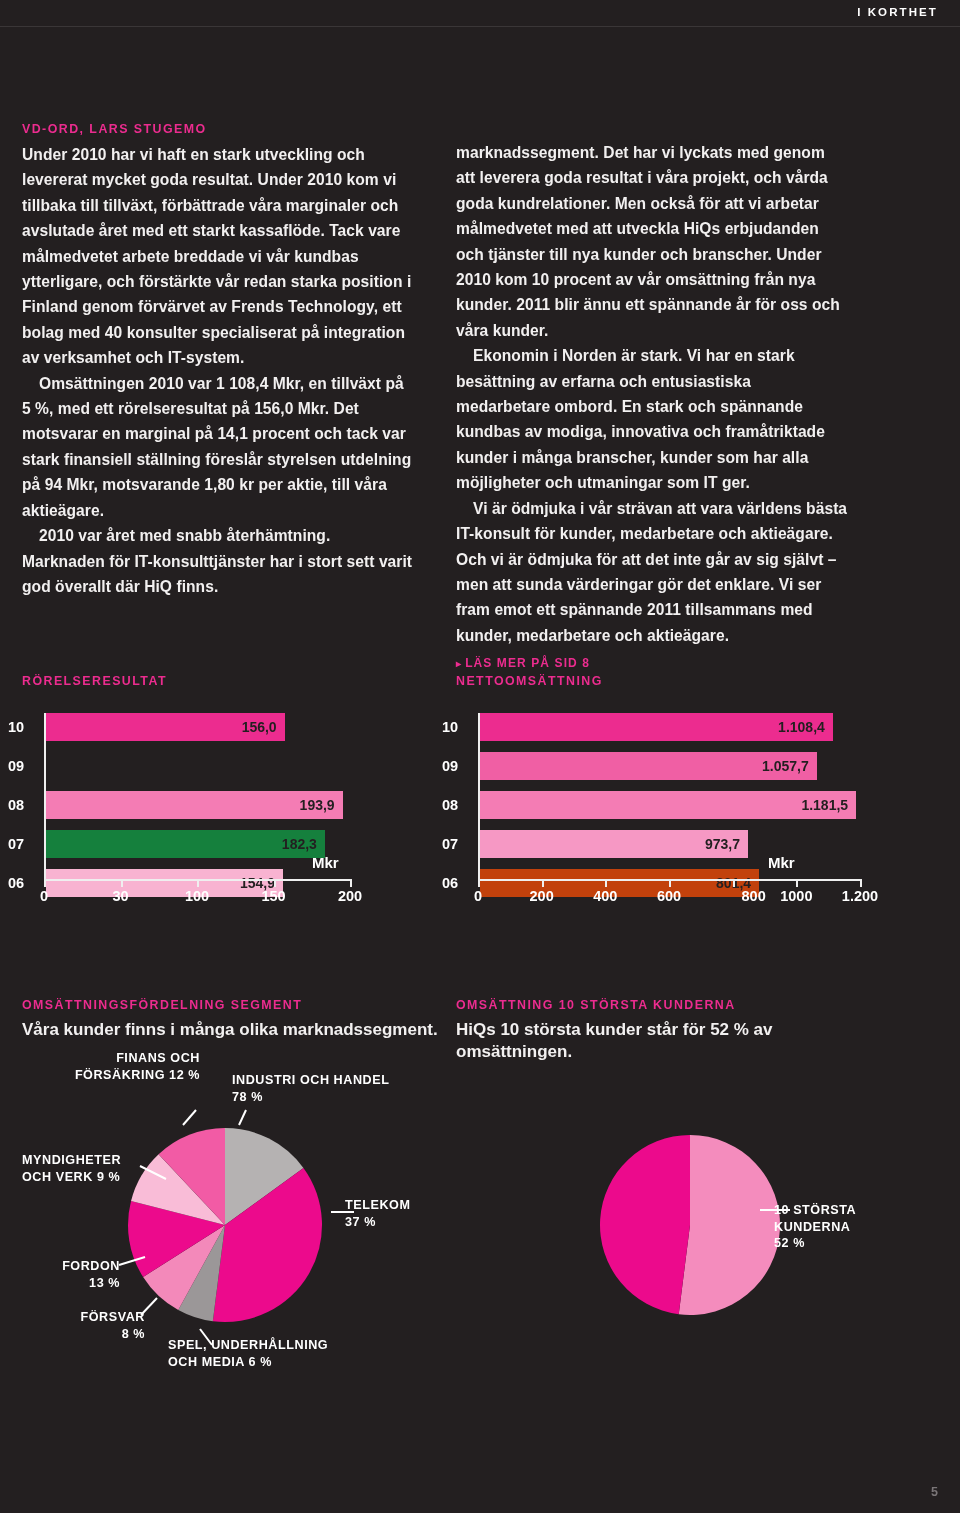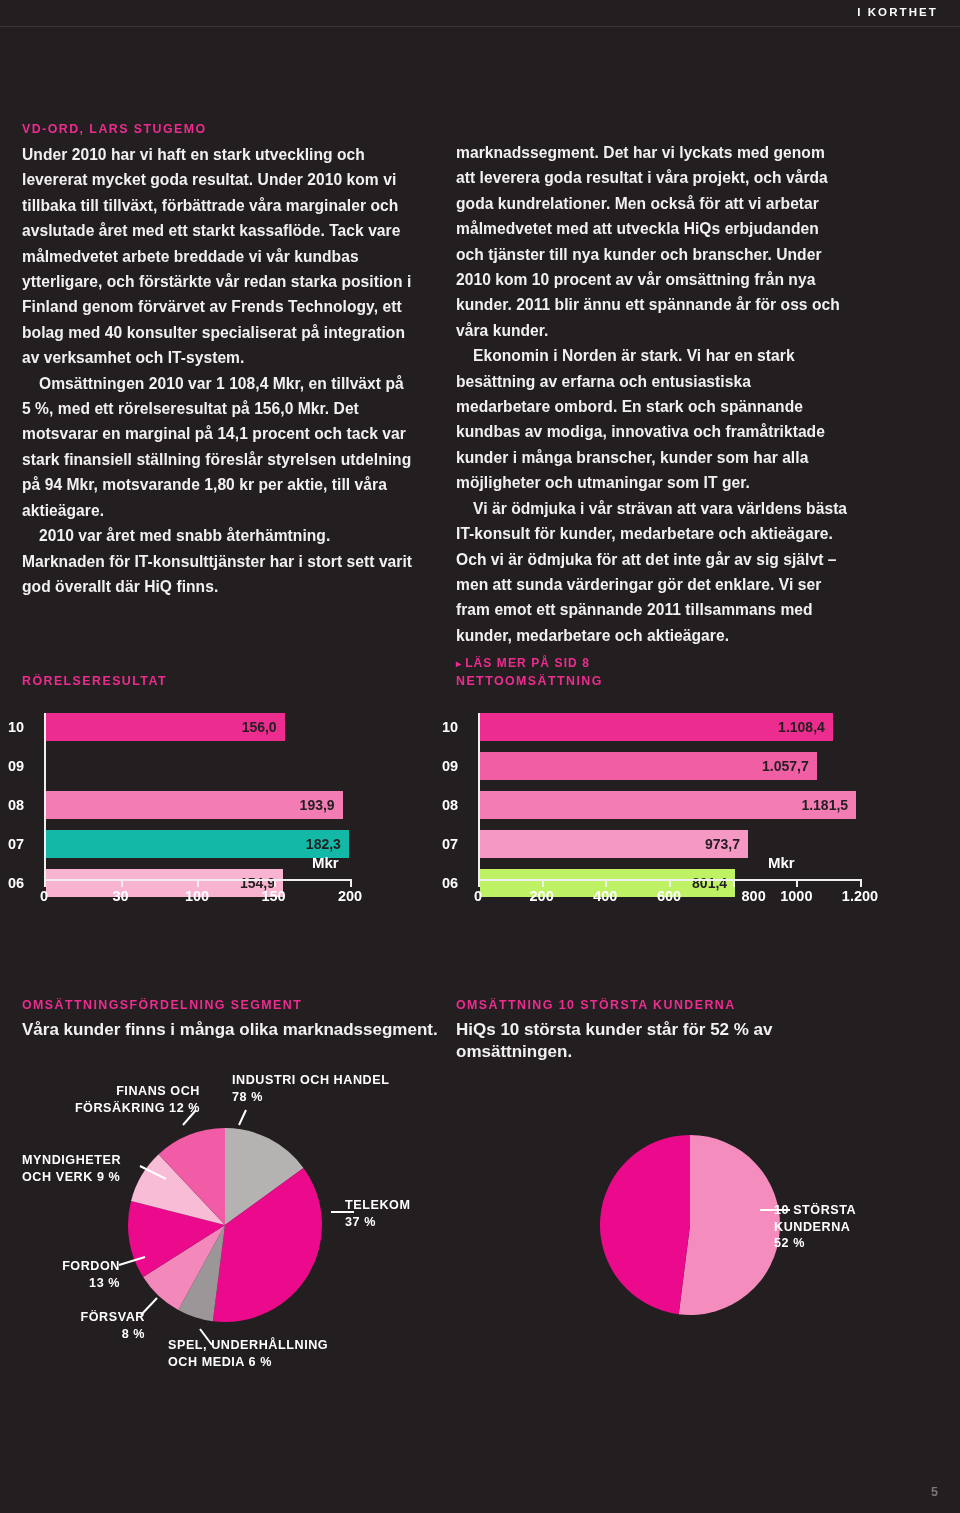--- a/index.html
+++ b/index.html
@@ -140,21 +140,21 @@
           <div class="bc-ylab">09</div>
         </div>
         <div class="bc-row">
           <div class="bc-ylab">08</div>
           <div class="bc-bar" style="width: 296.667px; background: rgb(244, 124, 180);">
             <div class="bc-val">193,9</div>
           </div>
         </div>
         <div class="bc-row">
           <div class="bc-ylab">07</div>
-          <div class="bc-bar" style="width: 278.919px; background: #14b8a6; padding-left: 24px;">
+          <div class="bc-bar" style="width: 278.919px; background: #15803d;">
             <div class="bc-val">182,3</div>
           </div>
         </div>
         <div class="bc-row">
           <div class="bc-ylab">06</div>
           <div class="bc-bar" style="width: 236.997px; background: rgb(248, 179, 209);">
             <div class="bc-val">154,9</div>
           </div>
         </div>
       </div>
@@ -195,21 +195,21 @@
           </div>
         </div>
         <div class="bc-row">
           <div class="bc-ylab">07</div>
           <div class="bc-bar" style="width: 268px; background: rgb(246, 152, 196);">
             <div class="bc-val">973,7</div>
           </div>
         </div>
         <div class="bc-row">
           <div class="bc-ylab">06</div>
-          <div class="bc-bar" style="width: 255.112px; background: #bef264;">
+          <div class="bc-bar" style="width: 255.112px; background: #c2410c; padding-left: 24px;">
             <div class="bc-val">801,4</div>
           </div>
         </div>
       </div>
       <div class="bc-unit" style="left: 290px; top: 141px;">Mkr</div>
       <div class="bc-xaxis" style="top: 166px; width: 384px;"></div>
       <div class="bc-tick" style="left: 0px; top: 167px;"></div>
       <div class="bc-xlab" style="left: 0px; top: 175px;">0</div>
       <div class="bc-tick" style="left: 63.6667px; top: 167px;"></div>
       <div class="bc-xlab" style="left: 63.6667px; top: 175px;">200</div>
@@ -241,21 +241,21 @@
       <line x1="196" y1="30" x2="183" y2="45" stroke="#ffffff" stroke-width="2"></line>
       <line x1="246" y1="30" x2="239" y2="45" stroke="#ffffff" stroke-width="2"></line>
       <line x1="140" y1="86" x2="166" y2="99" stroke="#ffffff" stroke-width="2"></line>
       <line x1="331" y1="132" x2="354" y2="132" stroke="#ffffff" stroke-width="2"></line>
       <line x1="119" y1="185" x2="145" y2="177" stroke="#ffffff" stroke-width="2"></line>
       <line x1="141" y1="235" x2="157" y2="218" stroke="#ffffff" stroke-width="2"></line>
       <line x1="212" y1="265" x2="200" y2="249" stroke="#ffffff" stroke-width="2"></line>
       <line x1="760" y1="130" x2="790" y2="130" stroke="#ffffff" stroke-width="2"></line>
     </svg>
 
-  <div class="pielabel r" style="left:60px; top:1083px; width:140px;">FINANS OCH
+  <div class="pielabel r" style="left:60px; top:1050px; width:140px;">FINANS OCH
 FÖRSÄKRING 12 %</div>
   <div class="pielabel" style="left:232px; top:1072px; width:200px;">INDUSTRI OCH HANDEL
 78 %</div>
   <div class="pielabel" style="left:22px; top:1152px; width:130px;">MYNDIGHETER
 OCH VERK 9 %</div>
   <div class="pielabel" style="left:345px; top:1197px; width:110px;">TELEKOM
 37 %</div>
   <div class="pielabel r" style="left:30px; top:1258px; width:90px;">FORDON
 13 %</div>
   <div class="pielabel r" style="left:40px; top:1309px; width:105px;">FÖRSVAR

